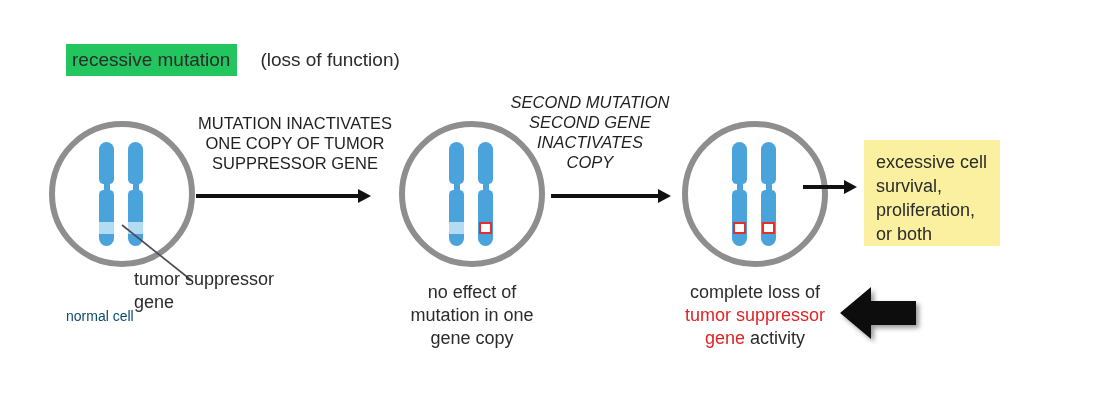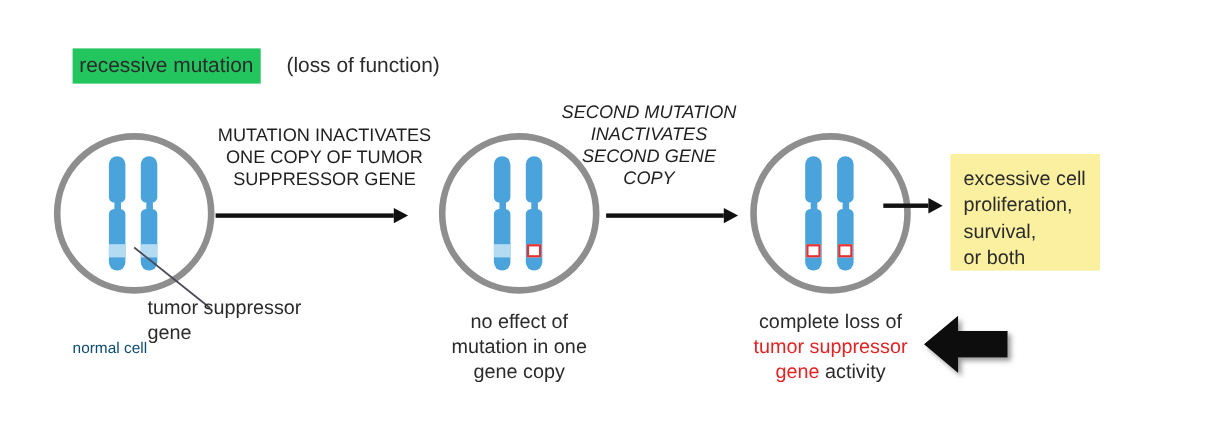--- a/index.html
+++ b/index.html
@@ -253,22 +253,22 @@
     </div>
   </div>
   <div class="cell-caption" style="left:372px; top:281px; width:200px;">
     <div>no effect of</div>
     <div>mutation in one</div>
     <div>gene copy</div>
   </div>
 
   <div class="step-label" style="left:487px; top:92px; width:206px;font-style:italic;">
     <div>SECOND MUTATION</div>
+    <div>SECOND GENE</div>
     <div>INACTIVATES</div>
-    <div>SECOND GENE</div>
     <div>COPY</div>
   </div>
   <div class="step-arrow" style="left:551px; top:189px; width:120px;">
     <div class="shaft" style="width:107px;"></div>
     <div class="head" style="left:107px;"></div>
   </div>
 
   <div class="cell" style="left:682px; top:121px;">
     <div class="chromo-pair">
       <div class="chromo left">
@@ -291,22 +291,22 @@
     <div><span class="red">gene</span><span> activity</span></div>
   </div>
 
   <div class="step-arrow" style="left:803px; top:180px; width:54px;">
     <div class="shaft" style="width:41px;"></div>
     <div class="head" style="left:41px;"></div>
   </div>
 
   <div id="outcome-box">
     <div>excessive cell</div>
+    <div>survival,</div>
     <div>proliferation,</div>
-    <div>survival,</div>
     <div>or both</div>
   </div>
 
   <svg id="pointer-arrow" viewBox="0 0 92 62">
     <defs>
       <filter id="ptr-shadow" x="-30%" y="-30%" width="180%" height="180%">
         <feDropShadow dx="3" dy="3" stdDeviation="2.5" flood-color="#777" flood-opacity="0.75"></feDropShadow>
       </filter>
     </defs>
     <path d="M2 31 L33 5 L33 19 L78 19 L78 43 L33 43 L33 57 Z" fill="#0c0c0c" filter="url(#ptr-shadow)"></path>

